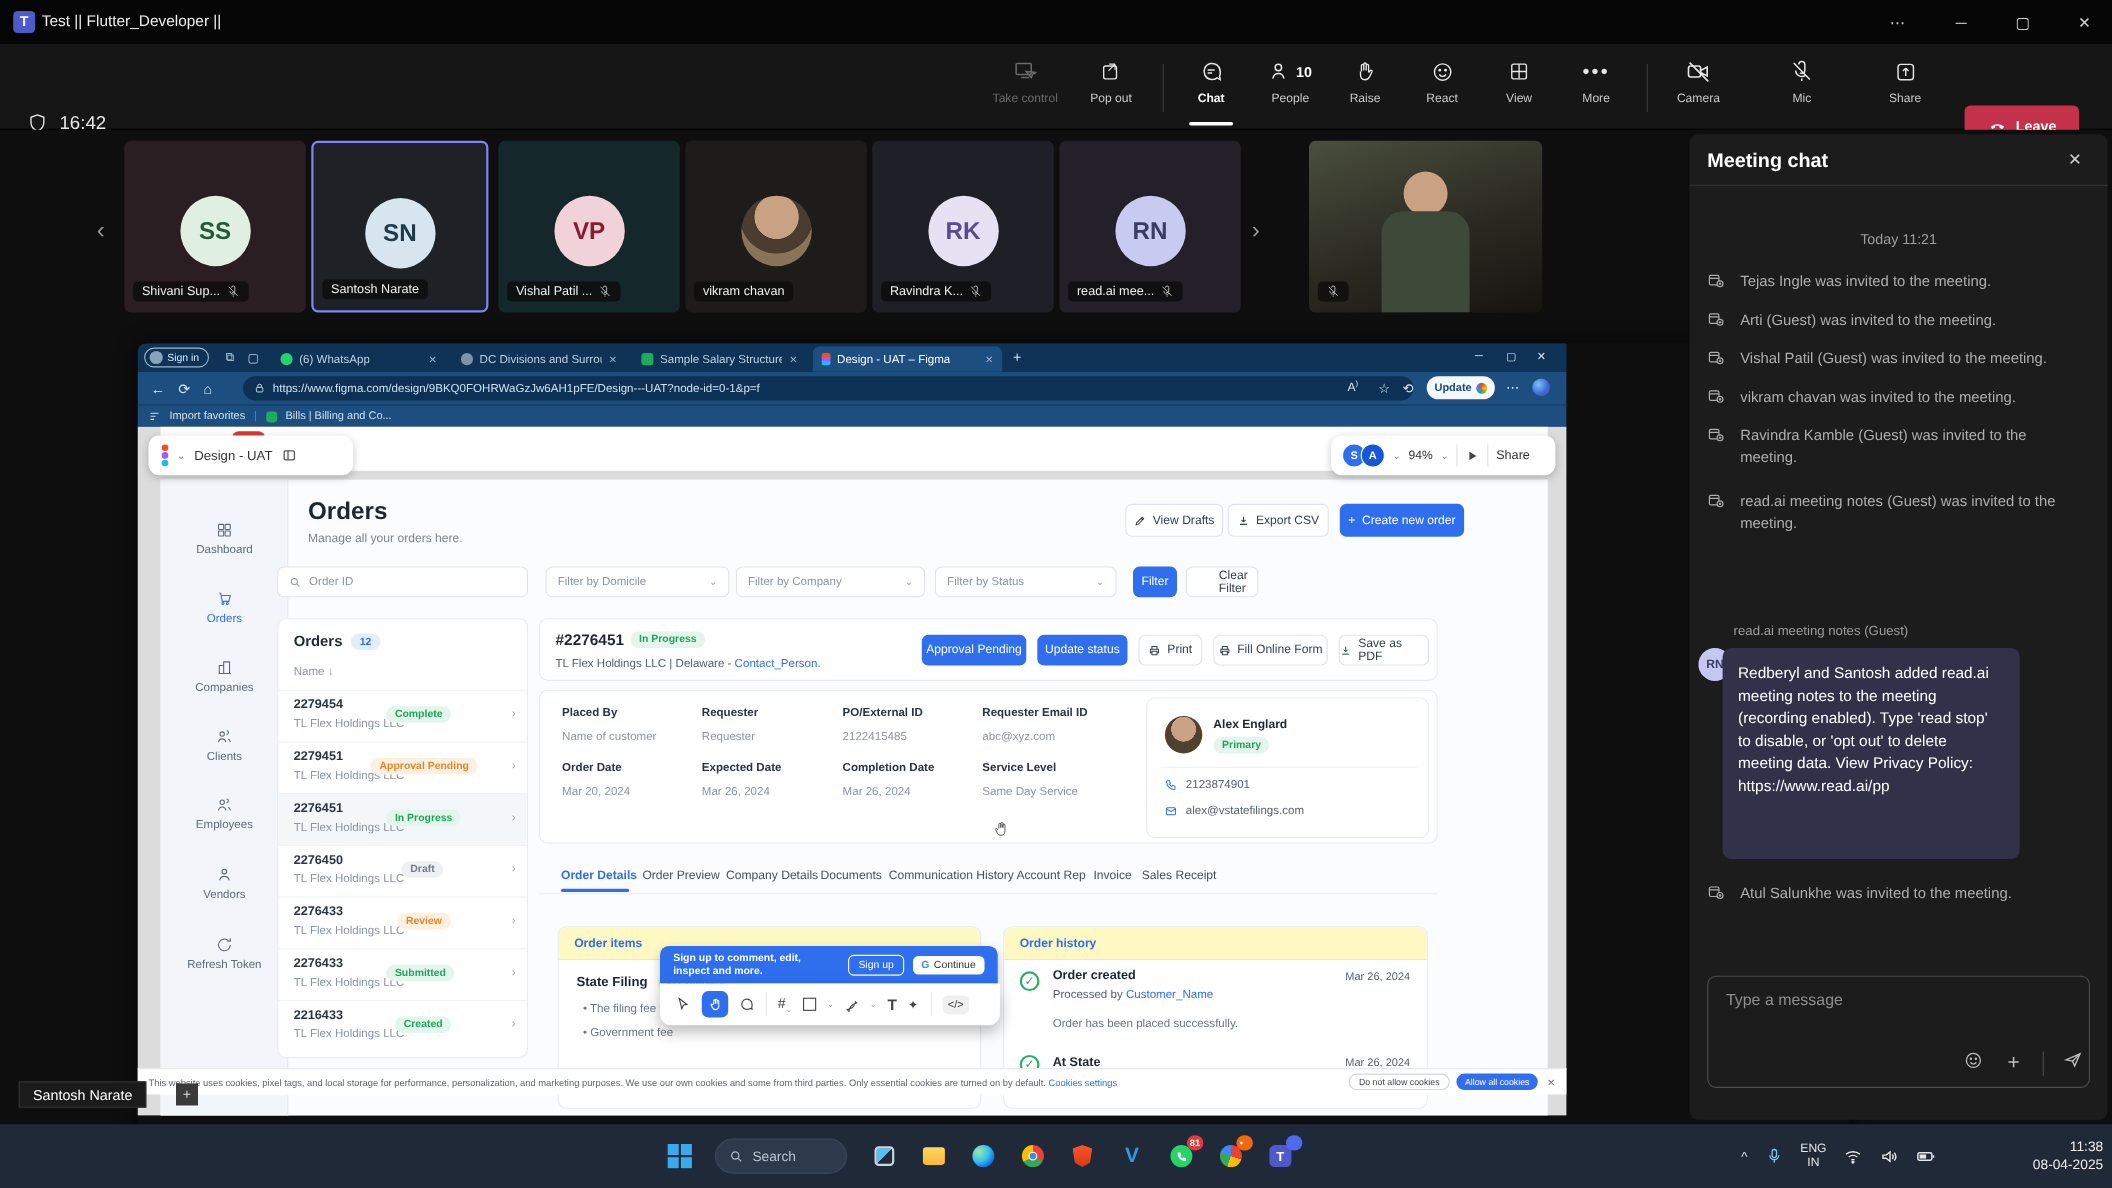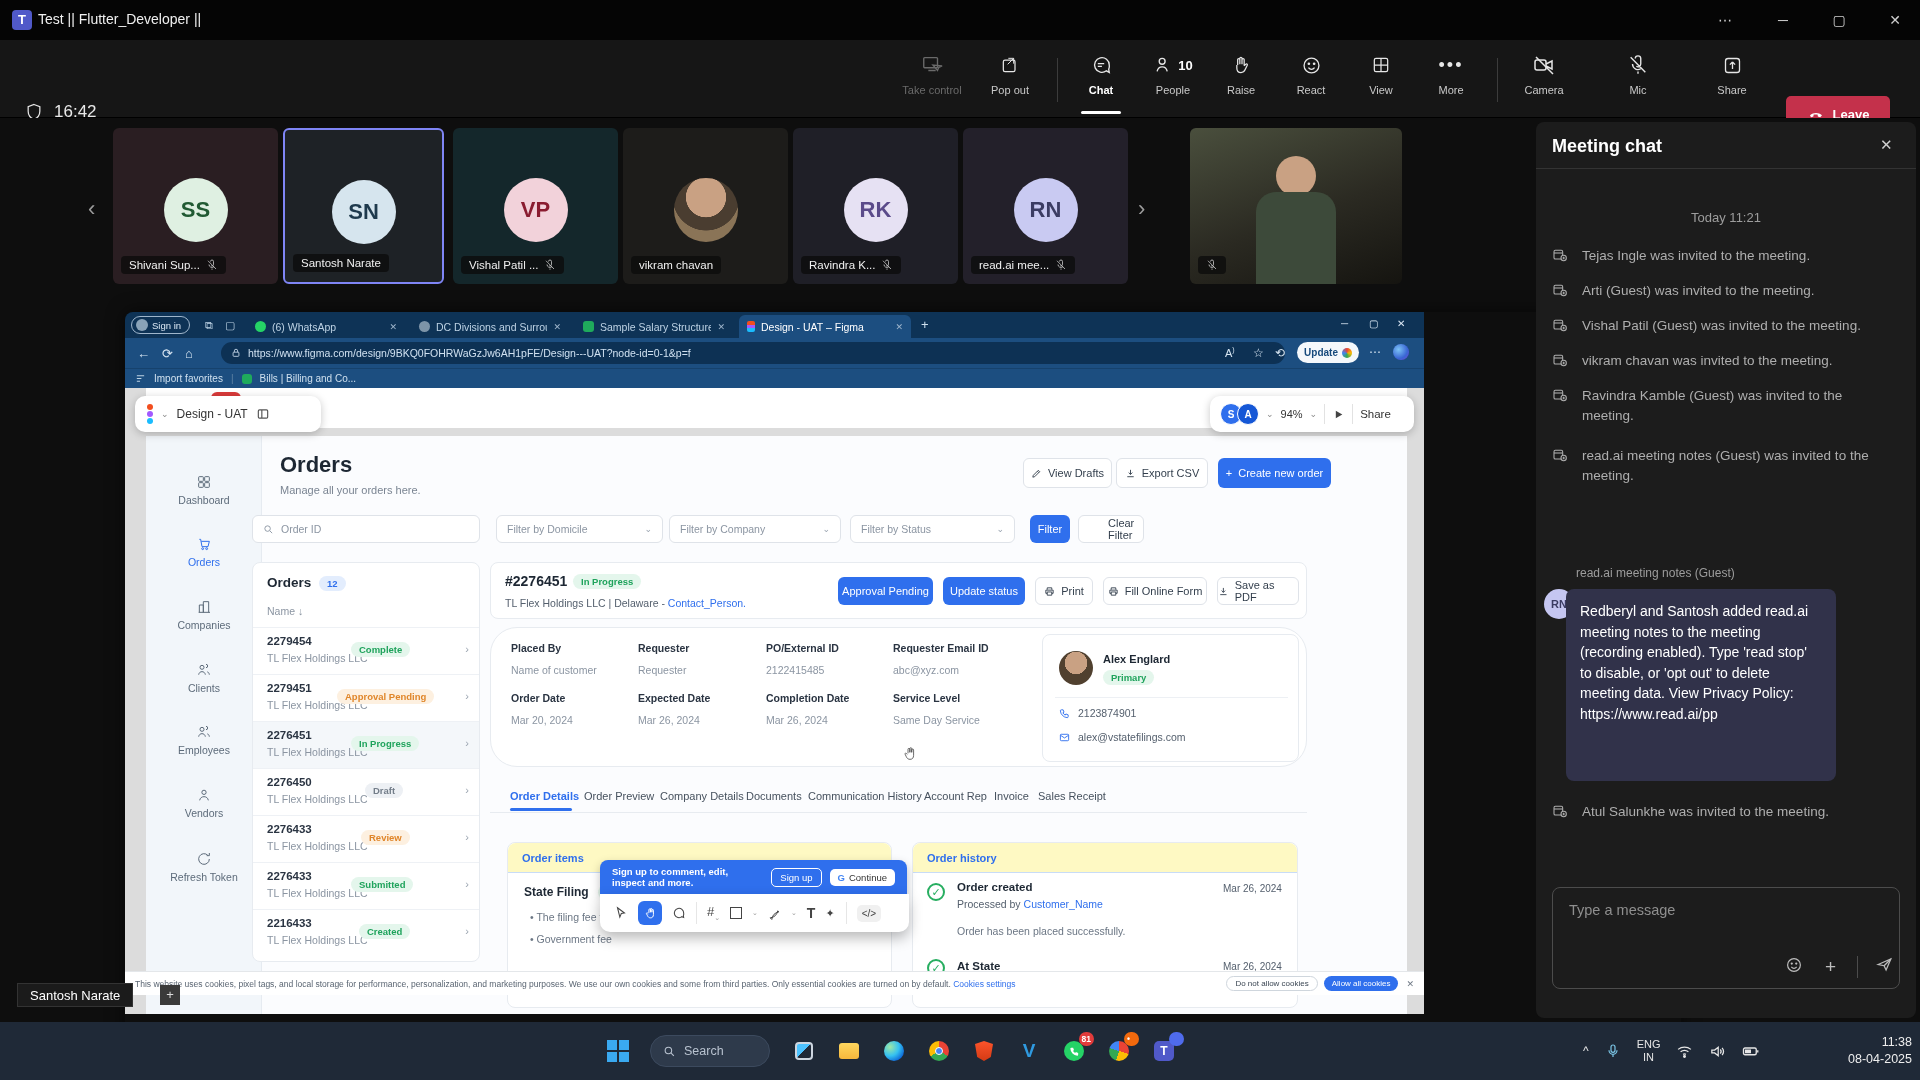--- a/index.html
+++ b/index.html
@@ -587,21 +587,21 @@
               <span>Fill Online Form</span>
             </div>
             <div class="wbtn" style="left:726px;top:14px;width:82px;height:28px;">
               <svg width="11" height="11" viewBox="0 0 24 24" fill="none" stroke="#333f4d" stroke-width="2">
                   <path d="M12 4v10m0 0l-4-4m4 4l4-4M5 19h14"></path>
                 </svg>
               <span>Save as PDF</span>
             </div>
           </div>
 
-          <div class="panel" style="left:344px;top:191px;width:817px;height:140px;border-radius:27px;">
+          <div class="panel" style="left:344px;top:191px;width:817px;height:140px;">
             <div class="flabel" style="left:20px;top:14px;">Placed By</div>
             <div class="fvalue" style="left:20px;top:36px;">Name of customer</div>
             <div class="flabel" style="left:147px;top:14px;">Requester</div>
             <div class="fvalue" style="left:147px;top:36px;">Requester</div>
             <div class="flabel" style="left:275px;top:14px;">PO/External ID</div>
             <div class="fvalue" style="left:275px;top:36px;">2122415485</div>
             <div class="flabel" style="left:402px;top:14px;">Requester Email ID</div>
             <div class="fvalue" style="left:402px;top:36px;">abc@xyz.com</div>
             <div class="flabel" style="left:20px;top:64px;">Order Date</div>
             <div class="fvalue" style="left:20px;top:86px;">Mar 20, 2024</div>

